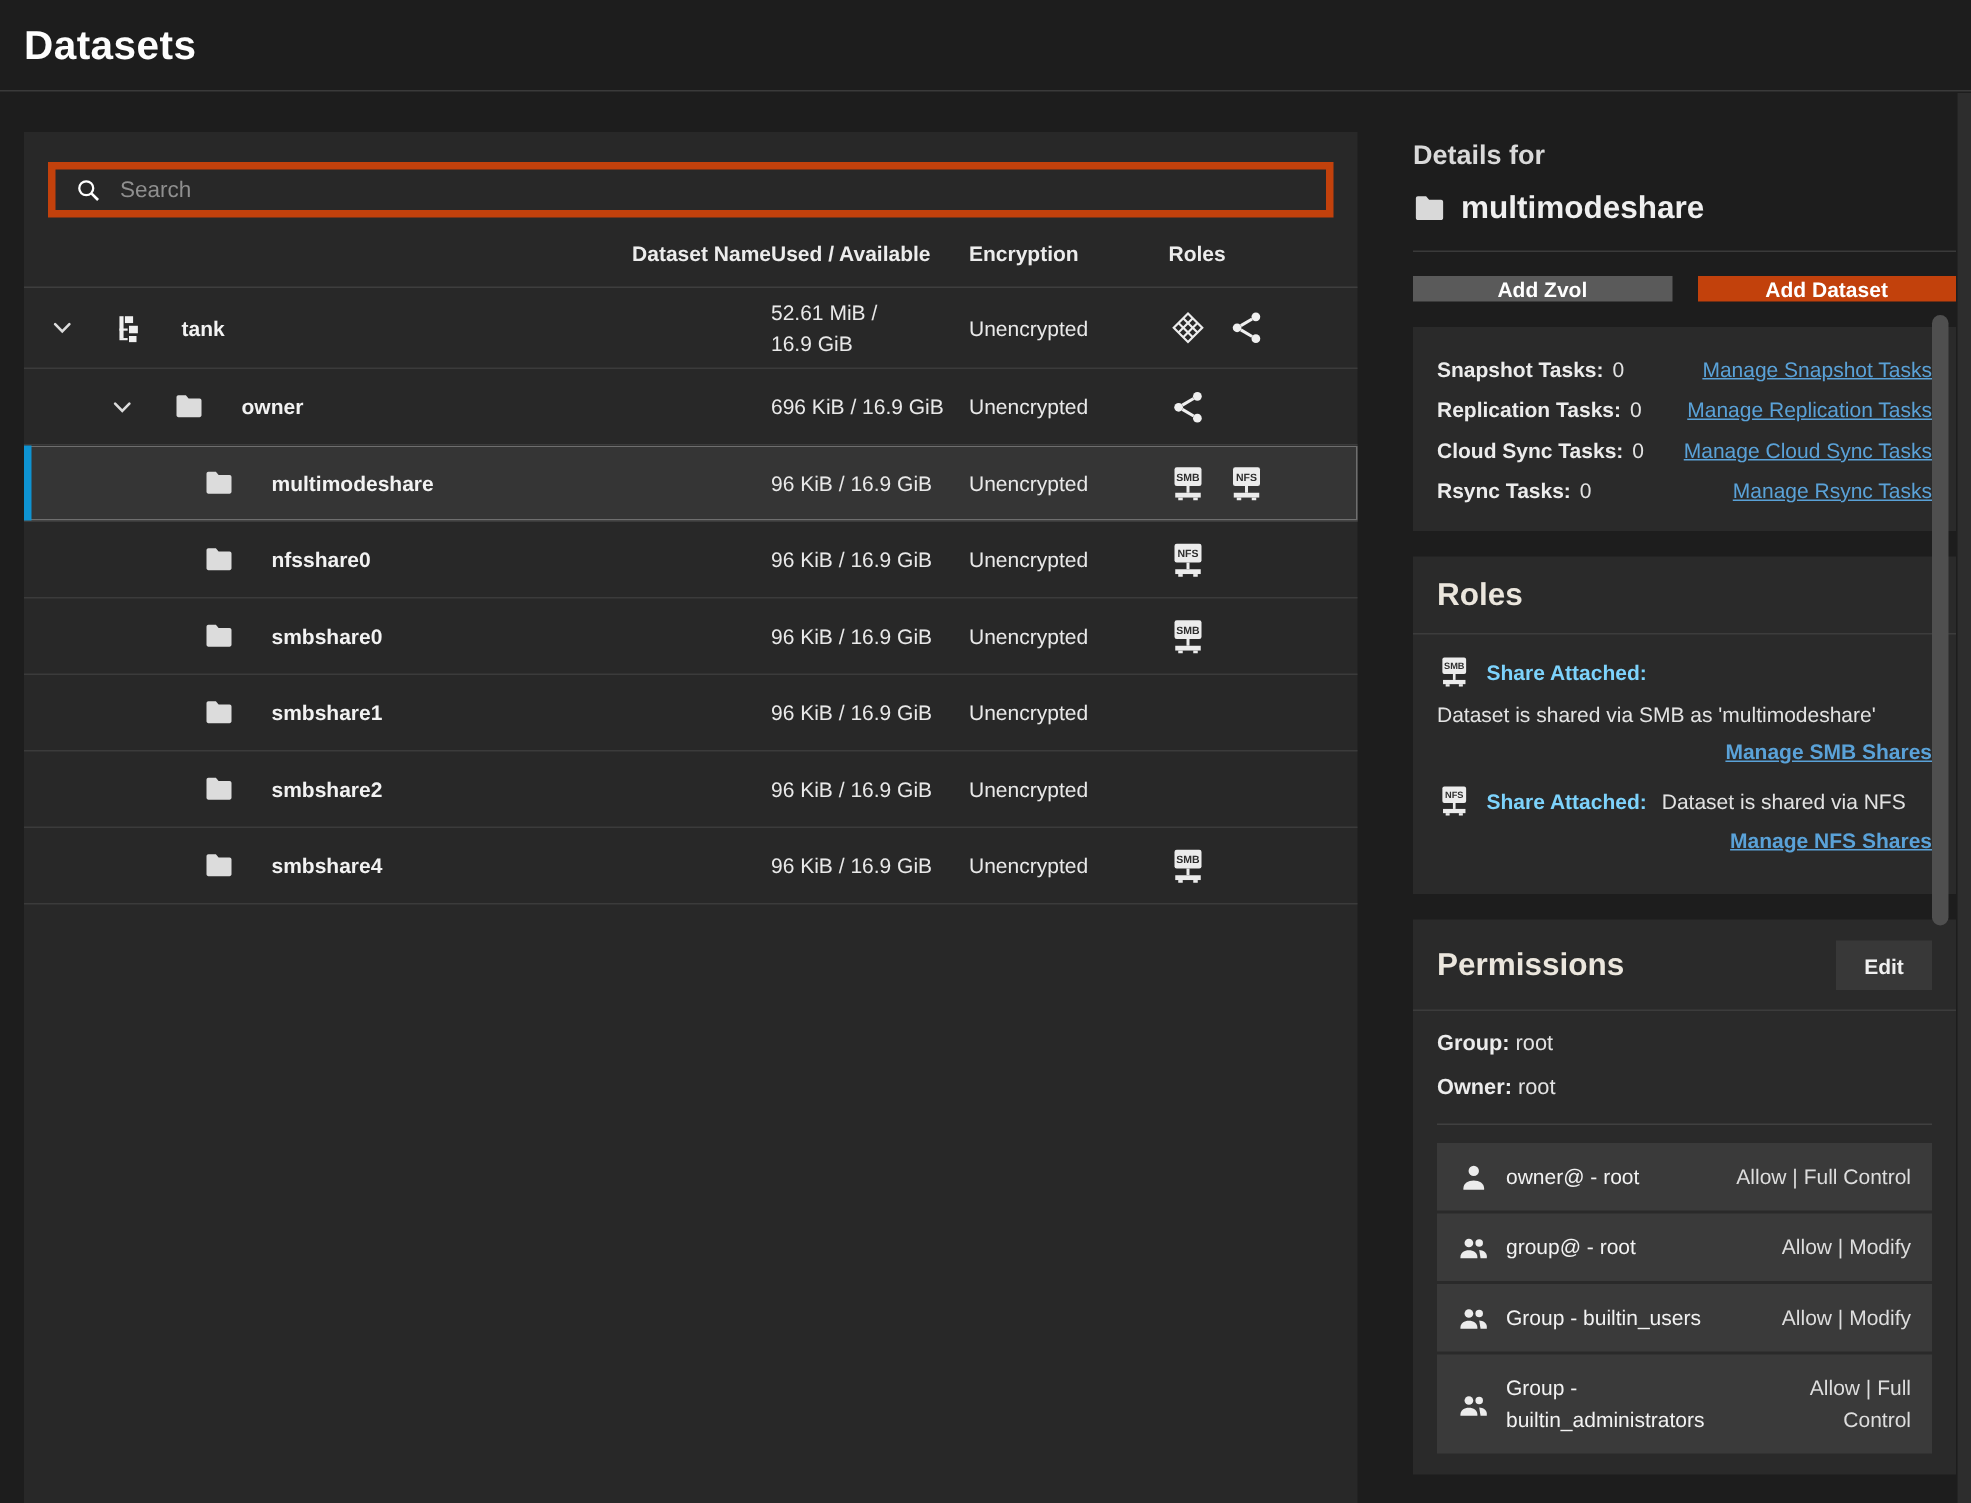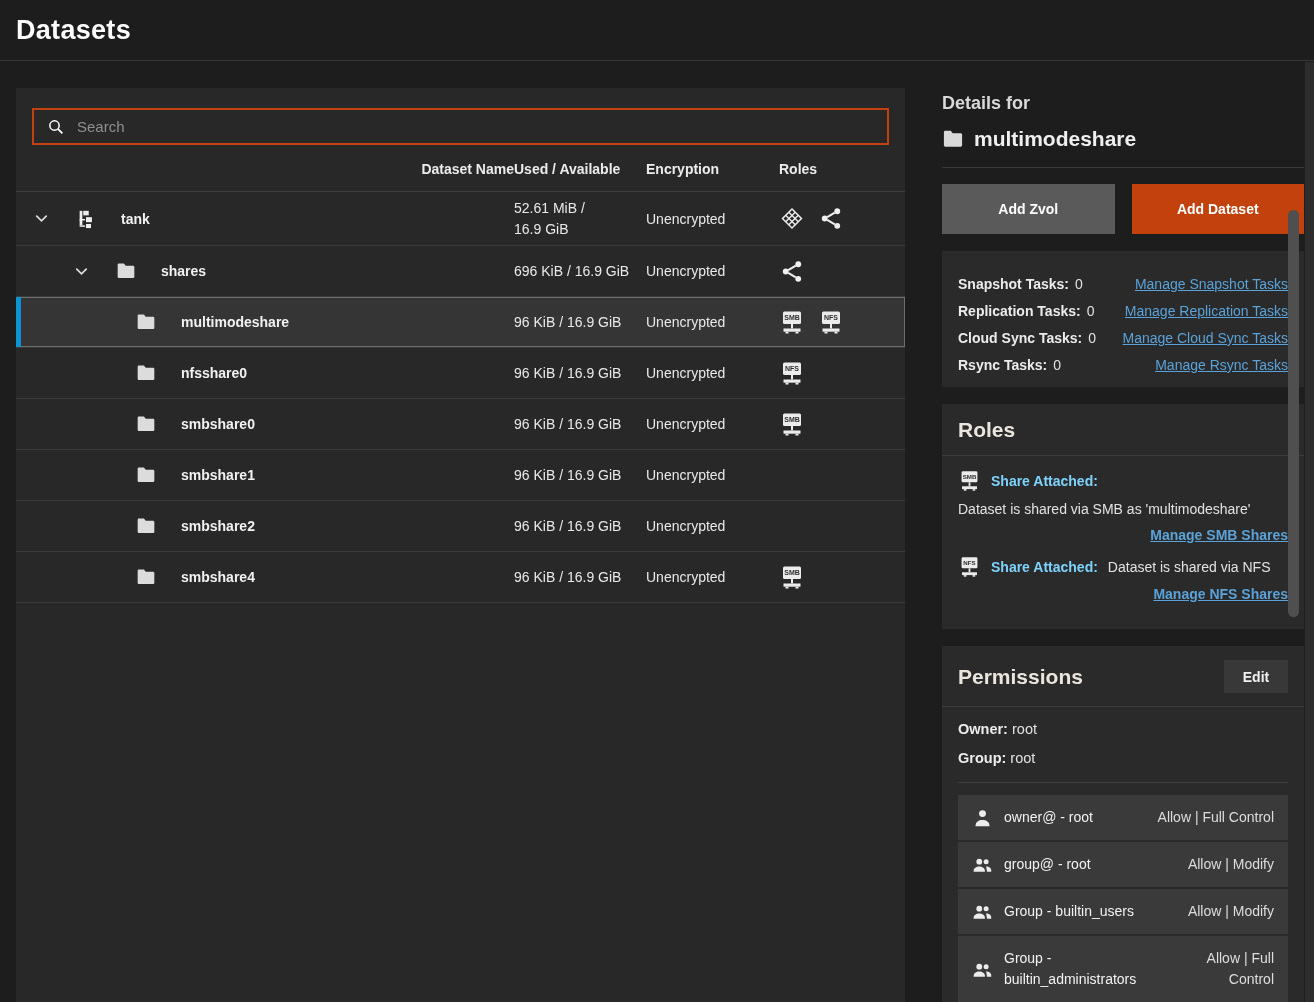--- a/index.html
+++ b/index.html
@@ -13,21 +13,21 @@
   
   .page-header { height:61px; border-bottom:1px solid #3a3a3a; display:flex; align-items:center; padding:0 16px; }
   .page-title { font-size:27px; font-weight:bold; color:#fdfdfd; letter-spacing:.3px; }
 
   
   .main { display:flex; padding:27px 0 0 16px; height:941px; }
   .table-panel { width:889px; background:#282828; display:flex; flex-direction:column; }
   .details-col { width:362px; margin-left:37px; }
 
   
-  .search-wrap { margin:20px 16px 2px 16px; height:37px; border:2px solid #c2410c; display:flex; align-items:center; padding:0 13px; gap:12px; }
+  .search-wrap { margin:20px 16px 2px 16px; height:37px; border:5px solid #c2410c; display:flex; align-items:center; padding:0 13px; gap:12px; }
   .search-wrap svg { width:18px; height:18px; }
   .search-input { flex:1; background:transparent; border:none; outline:none; color:#e8e8e8; font-size:15px; font-family:"Liberation Sans",sans-serif; }
   .search-input::placeholder { color:#8f8f8f; }
 
   
   .thead, .trow { display:grid; grid-template-columns:498px 132px 133px 1fr; align-items:center; }
   .thead { height:45px; border-bottom:1px solid #3e3e3e; font-weight:bold; font-size:14px; color:#ececec; }
   .thead .th:first-child { padding-left:40px;text-align:right; }
   .trow { min-height:51px; border-bottom:1px solid #3b3b3b; position:relative; cursor:pointer; font-size:14px; }
   .trow.tall { min-height:54px; }
@@ -43,26 +43,26 @@
   .roles-cell { display:flex; gap:13px; align-items:center; }
   .roleicon svg { width:26px; height:25px; }
 
   
   .details-heading { font-size:18px; font-weight:bold; color:#d9d9d9; margin-top:5px; }
   .details-name-row { display:flex; align-items:center; gap:10px; margin-top:13px; }
   .details-name-row svg { width:22px; height:20px; }
   .details-name { font-size:21px; font-weight:bold; color:#efefef; }
   .details-divider { border-bottom:1px solid #3a3a3a; margin-top:16px; }
   .btn-row { display:flex; gap:17px; margin-top:16px; }
-  .btn { flex:1; height:50px; border:none; font-family:"Liberation Sans",sans-serif; font-size:14px; font-weight:bold; color:#ffffff; cursor:pointer; }
+  .btn { flex:1; height:17px; border:none; font-family:"Liberation Sans",sans-serif; font-size:14px; font-weight:bold; color:#ffffff; cursor:pointer; }
   .btn-zvol { background:#5a5a5a; }
   .btn-dataset { background:#c2410c; }
 
   .card { background:#2a2a2a; margin-top:17px; padding:14px 16px; }
-  .task-row { display:flex; justify-content:space-between; align-items:flex-end; height:27px; font-size:14px; }
+  .task-row { display:flex; justify-content:space-between; align-items:center; height:27px; font-size:14px; }
   .task-label { font-weight:bold; color:#ececec; }
   .task-count { font-weight:normal; color:#e2e2e2; margin-left:6px; }
   .link { color:#5aa2d8; text-decoration:underline; font-size:14px; cursor:pointer; }
 
   .card-title { font-size:21px; font-weight:bold; color:#ebe6dd; }
   .card-head-divider { border-bottom:1px solid #3c3c3c; margin:13px -16px 14px -16px; }
   .role-item { margin-bottom:12px; }
   .role-head { display:flex; align-items:center; gap:10px; font-size:14px; }
   .role-head svg { width:23px; height:22px; }
   .role-label { font-weight:bold; color:#7dd3fc;text-align:center; }
@@ -167,21 +167,21 @@
             <span class="icon chev">
               <svg viewBox="0 0 24 24">
                 <path d="M6 9l6 6 6-6" fill="none" stroke="#dcdcdc" stroke-width="2.2" stroke-linecap="round"></path>
               </svg>
             </span>
             <span class="icon rowicon">
               <svg viewBox="0 0 24 22">
                 <path d="M2 3.5C2 2.7 2.7 2 3.5 2h6l2.2 2.6h8.8c.8 0 1.5.7 1.5 1.5V18c0 .8-.7 1.5-1.5 1.5h-17C2.7 19.5 2 18.8 2 18V3.5z" fill="#dcdcdc"></path>
               </svg>
             </span>
-            <span class="dname">shares</span>
+            <span class="dname">owner</span>
           </div>
           <div class="tcell used-cell">
             <div>696 KiB / 16.9 GiB</div>
           </div>
           <div class="tcell enc-cell">Unencrypted</div>
           <div class="tcell roles-cell">
             <span class="icon roleicon">
               <svg viewBox="0 0 24 24">
                 <circle cx="18" cy="5" r="2.8" fill="#f0f0f0"></circle>
                 <circle cx="6" cy="12" r="2.8" fill="#f0f0f0"></circle>
@@ -416,25 +416,25 @@
         </div>
     </div>
 
     <div class="card">
       <div class="perm-header">
         <div class="card-title">Permissions</div>
         <button class="btn-edit">Edit</button>
       </div>
       <div class="card-head-divider"></div>
       <div class="perm-line">
-        <b>Owner:</b>
+        <b>Group:</b>
         <span>root</span>
       </div>
       <div class="perm-line">
-        <b>Group:</b>
+        <b>Owner:</b>
         <span>root</span>
       </div>
       <div class="perm-inner-divider"></div>
       <div id="acl-list">
           <div class="acl-row">
             <span class="icon aicon">
               <svg viewBox="0 0 24 22">
                 <circle cx="12" cy="6.5" r="4" fill="#ececec"></circle>
                 <path d="M4 20c0-4 3.6-6.2 8-6.2s8 2.2 8 6.2v1H4z" fill="#ececec"></path>
               </svg>

